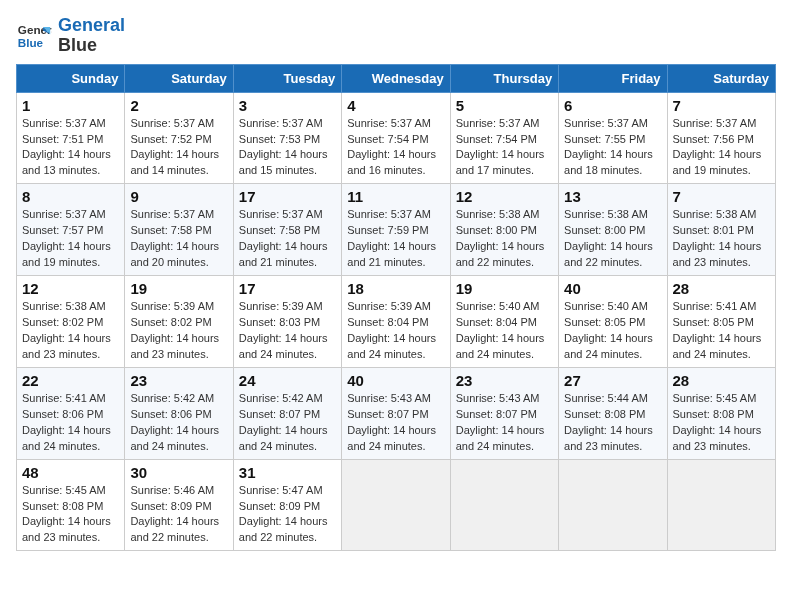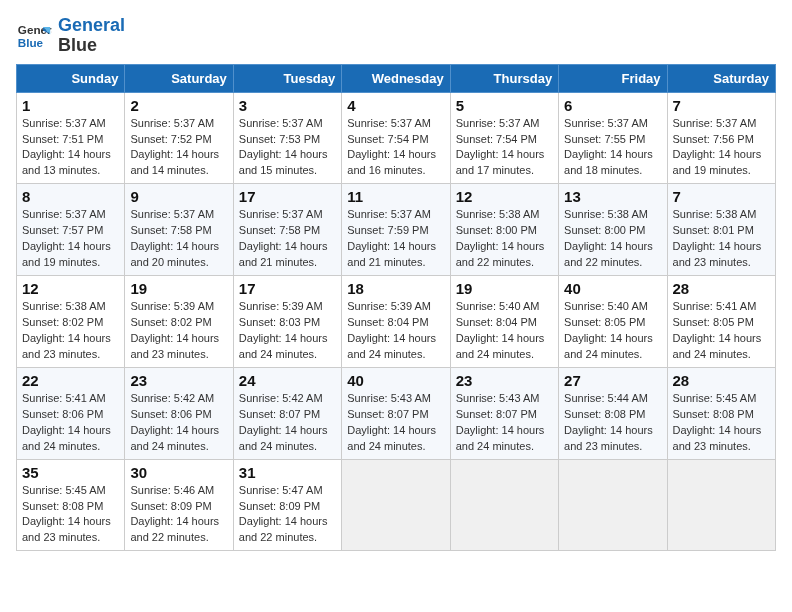--- a/index.html
+++ b/index.html
@@ -241,21 +241,21 @@
           <span class="day-num">27</span>
           <div class="day-info">Sunrise: 5:44 AM<br>Sunset: 8:08 PM<br>Daylight: 14 hours and 23 minutes.</div>
         </td>
         <td>
           <span class="day-num">28</span>
           <div class="day-info">Sunrise: 5:45 AM<br>Sunset: 8:08 PM<br>Daylight: 14 hours and 23 minutes.</div>
         </td>
       </tr>
       <tr>
         <td>
-          <span class="day-num">35</span>
+          <span class="day-num">48</span>
           <div class="day-info">Sunrise: 5:45 AM<br>Sunset: 8:08 PM<br>Daylight: 14 hours and 23 minutes.</div>
         </td>
         <td>
           <span class="day-num">30</span>
           <div class="day-info">Sunrise: 5:46 AM<br>Sunset: 8:09 PM<br>Daylight: 14 hours and 22 minutes.</div>
         </td>
         <td>
           <span class="day-num">31</span>
           <div class="day-info">Sunrise: 5:47 AM<br>Sunset: 8:09 PM<br>Daylight: 14 hours and 22 minutes.</div>
         </td>

